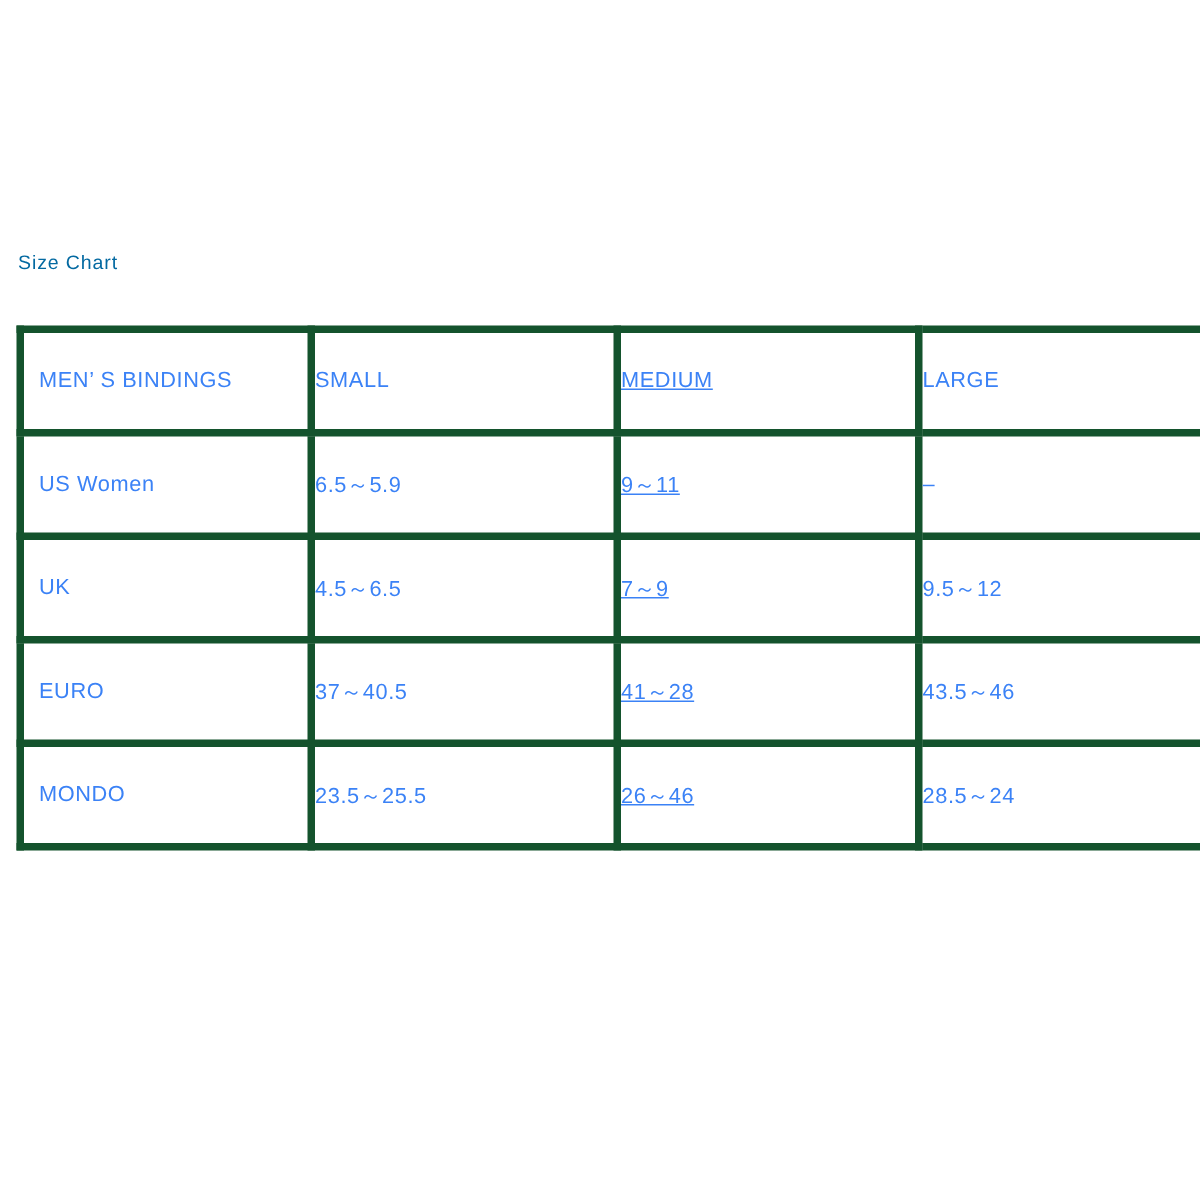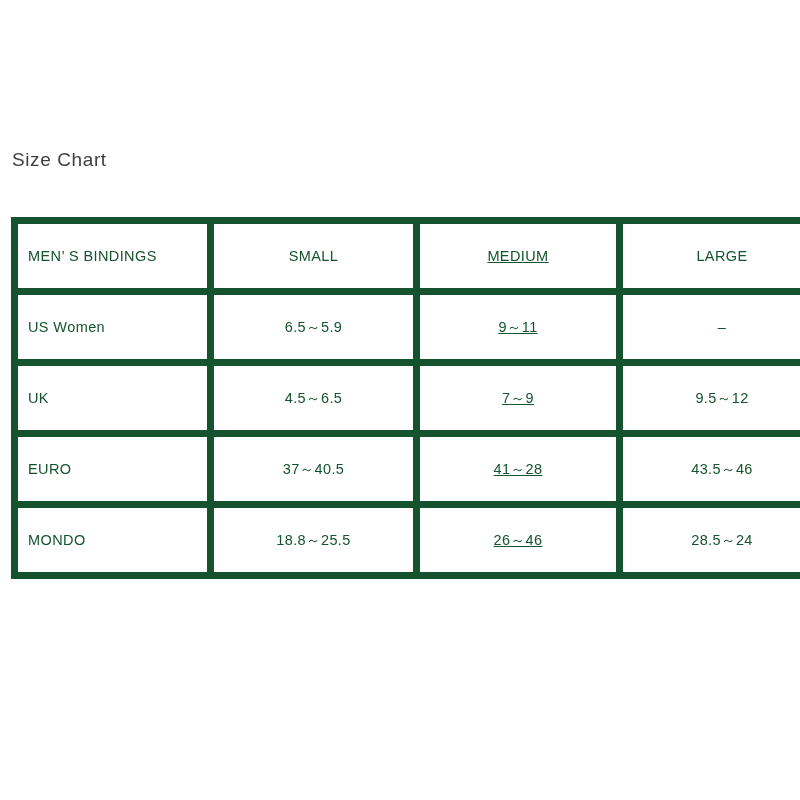--- a/index.html
+++ b/index.html
@@ -12,56 +12,56 @@
     background: #ffffff;
     font-family: "Liberation Sans", sans-serif;
     color: #1a1a1a;
     overflow: hidden;
     position: relative;
   }
 
   #chart-title {
     position: absolute;
     left: 12px;
-    top: 149px;
-    font-size: 19px;
+    top: 167px;
+    font-size: 13px;
     letter-spacing: 0.6px;
-    color: #404040;
+    color: #0369a1;
     white-space: nowrap;
   }
 
   #size-table {
     position: absolute;
     left: 11px;
     top: 217px;
     width: 777px;
     border-collapse: collapse;
     table-layout: fixed;
   }
 
   #size-table td {
-    border: 7px solid #14532d;
+    border: 5px solid #14532d;
     height: 64px;
     padding: 0 0;
     font-size: 14.5px;
     letter-spacing: 0.4px;
-    color: #14532d;
+    color: #3b82f6;
     vertical-align: middle;
     overflow: hidden;
   }
 
   #size-table td.label-cell {
     width: 179px;
     text-align: left;
     padding-left: 10px;
   }
 
   #size-table td.value-cell {
     width: 199px;
-    text-align: center;
+    text-align: left;
   }
 
   #size-table td.value-cell.col-mid {
     width: 196px;
     text-decoration: underline;
   }
 
   #size-table td.value-cell.col-last {
     width: 198px;
   }
@@ -106,18 +106,18 @@
 
     <tr>
       <td class="label-cell">EURO</td>
       <td class="value-cell">37～40.5</td>
       <td class="value-cell col-mid">41～28</td>
       <td class="value-cell col-last">43.5～46</td>
     </tr>
 
     <tr>
       <td class="label-cell">MONDO</td>
-      <td class="value-cell">18.8～25.5</td>
+      <td class="value-cell">23.5～25.5</td>
       <td class="value-cell col-mid">26～46</td>
       <td class="value-cell col-last">28.5～24</td>
     </tr>
   </tbody>
 </table>
 
 </body></html>

